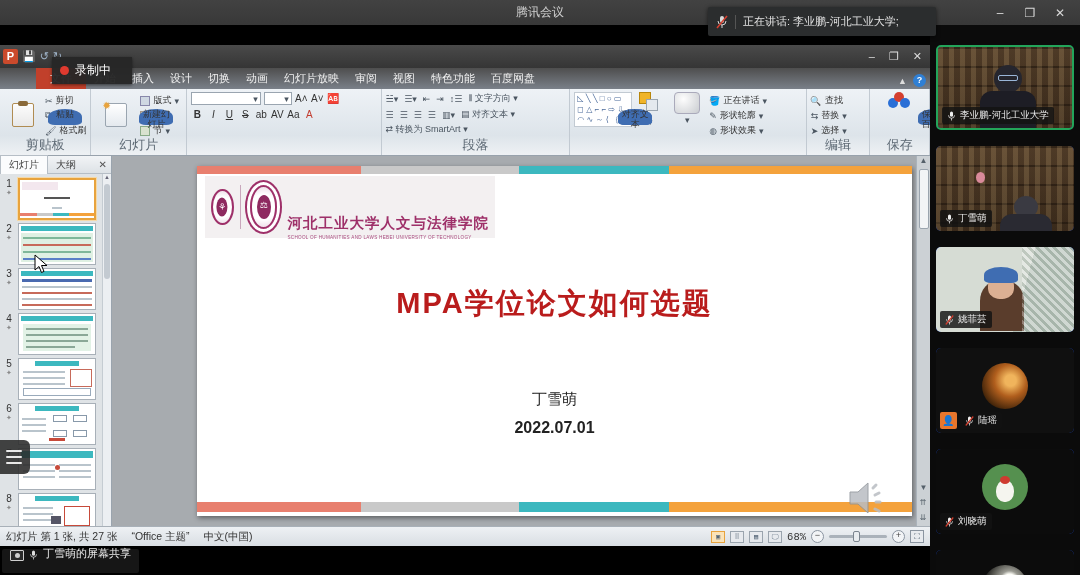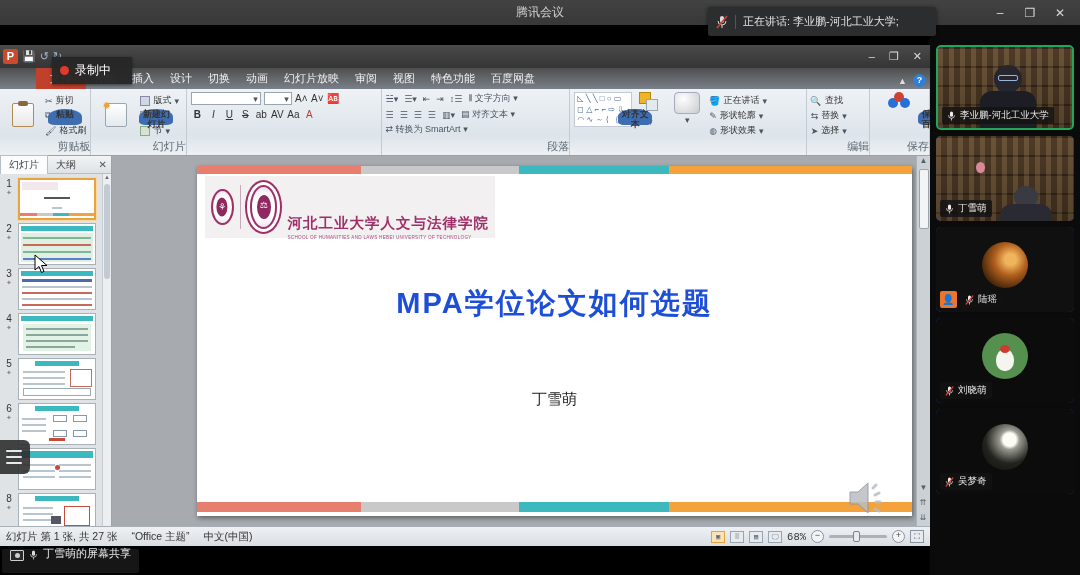--- a/index.html
+++ b/index.html
@@ -44,21 +44,21 @@
 
   #rec-badge { position:absolute; left:52px; top:12px; width:80px; height:27px; background:rgba(38,38,38,.96);
     color:#fff; display:flex; align-items:center; gap:6px; padding:0 8px; z-index:30; font-size:12px;
     box-shadow:0 1px 3px rgba(0,0,0,.5); }
   #rec-badge .dot { width:9px; height:9px; border-radius:50%; background:#e03a2f; }
 
   
   #ribbon { position:absolute; left:0; top:44px; width:100%; height:67px;
     background:linear-gradient(#eef2f6,#dde4ea 70%,#eef1f4); border-bottom:1px solid #98a2ac; display:flex; }
   .grp { position:relative; height:100%; border-right:1px solid #c2cad2; padding:3px 4px 13px 4px; }
-  .grp-label { position:absolute; left:0; bottom:1px; width:100%; text-align:right; font-size:11px; color:#5d6974; }
+  .grp-label { position:absolute; left:0; bottom:1px; width:100%; text-align:center; font-size:13px; color:#5d6974; }
   .bigbtn { display:flex; flex-direction:column; align-items:center; width:38px; font-size:9px; color:#333; gap:1px; }
   .bigbtn .cap { text-align:center; line-height:1.15; }
   .ic24 { width:22px; height:24px; }
   .clip-ic { background:linear-gradient(#fdfdfd,#e8e8e8); border:1px solid #b08c52; border-radius:2px;
     position:relative; }
   .clip-ic:before { content:""; position:absolute; left:5px; top:-3px; width:10px; height:5px; background:#8a6a3a; border-radius:2px;}
   .smalls { display:flex; flex-direction:column; justify-content:flex-start; gap:2px; font-size:9px; color:#333; padding-top:2px;}
   .sbtn { display:flex; align-items:center; gap:3px; white-space:nowrap; }
   .mini-ic { width:10px; height:10px; display:inline-block; }
   .row { display:flex; align-items:center; gap:3px; }
@@ -114,21 +114,21 @@
   .seal { border-radius:50%; border:2px solid #9e3069; background:radial-gradient(circle,#fff 55%,#e9d5e2 100%); position:relative;}
   .seal.s1 { width:36px; height:36px; }
   .seal.s2 { width:44px; height:44px; box-shadow:0 0 0 3px #fff,0 0 0 5px #9e3069; margin:0 4px; }
   .seal .core { position:absolute; left:50%; top:50%; transform:translate(-50%,-50%); width:60%; height:60%;
     border-radius:50%; background:#8e2a60; color:#fff; font-size:9px; text-align:center; line-height:2.4; }
   .logo-div { width:1px; height:44px; background:#c9a7bc; }
   .logo-txt { display:flex; flex-direction:column; gap:2px; }
   .logo-cn { color:#9e3069; font-size:14.5px; font-weight:bold; letter-spacing:1px; white-space:nowrap;margin-top:40px; }
   .logo-en { color:#a84b7e; font-size:4.6px; letter-spacing:.3px; white-space:nowrap; }
   #slide-title { position:absolute; left:0; width:100%; top:118px; text-align:center; font-size:29px;
-    font-weight:bold; color:#1d4ed8; letter-spacing:2px; }
+    font-weight:bold; color:#b91c1c; letter-spacing:2px; }
   #slide-author { position:absolute; left:0; width:100%; top:224px; text-align:center; font-size:15px; color:#222; }
   #slide-date { position:absolute; left:0; width:100%; top:253px; text-align:center; font-size:16px; font-weight:bold; color:#222; }
   #spk { position:absolute; right:24px; bottom:-4px; opacity:.85; }
 
   
   #vscroll { position:absolute; right:0; top:0; bottom:0; width:14px; background:#ccd1d5; border-left:1px solid #aab2ba;
     display:flex; flex-direction:column; align-items:center; font-size:8px; color:#55606a; }
   #vscroll .vthumb { width:10px; height:60px; background:#f2f4f6; border:1px solid #9aa4ae; border-radius:2px; margin-top:4px;}
   #vscroll .bot { margin-top:auto; display:flex; flex-direction:column; gap:6px; padding-bottom:4px; }
 
@@ -149,34 +149,34 @@
   
   #float-handle { position:absolute; left:0; top:440px; width:30px; height:34px; background:rgba(42,42,42,.88);
     border-radius:0 6px 6px 0; z-index:45; display:flex; flex-direction:column; justify-content:center; gap:4px; padding-left:6px;}
   #float-handle i { display:block; width:16px; height:2px; background:#e8e8e8; border-radius:1px; }
   #float-handle i:before { content:""; }
   #cursor { position:absolute; left:34px; top:254px; z-index:60; }
 
   
   #sidebar { position:absolute; left:930px; top:25px; width:150px; height:550px; background:#0b0b0b; padding:20px 6px 0 6px; }
   .tile { position:relative; width:138px; height:85px; border-radius:5px; overflow:hidden; background:#1d4ed8;
-    margin-bottom:6px; }
+    margin-bottom:16px; }
   .tile.speaking { border:2px solid #23a55a; }
   .scene { position:absolute; inset:0; }
   .bookshelf { background-image:
       repeating-linear-gradient(90deg, rgba(190,150,100,.28) 0 5px, rgba(90,60,35,.28) 5px 11px),
       repeating-linear-gradient(180deg, rgba(0,0,0,.5) 0 2px, rgba(0,0,0,0) 2px 19px),
       linear-gradient(180deg,#4a3a28,#2c2217); }
   .head { position:absolute; border-radius:50%; background:#26262e; }
   .shoulders { position:absolute; border-radius:12px 12px 0 0; background:#1d1d25; }
   .room3 { background:linear-gradient(105deg,#d6dcd4 0 62%,#b7c3ba 62%);}
   .room3:after { content:""; position:absolute; right:0; top:0; width:38%; height:100%;
     background:repeating-linear-gradient(45deg, rgba(255,255,255,.35) 0 3px, rgba(120,140,125,.25) 3px 6px); }
   .cap-head { position:absolute; left:52px; top:28px; width:26px; height:24px; border-radius:45%; background:#dcb093; }
-  .cap { position:absolute; left:48px; top:20px; width:34px; height:16px; border-radius:50% 50% 20% 20%; background:#3f6db2;font-weight:bold; }
+  .cap { position:absolute; left:48px; top:20px; width:34px; height:16px; border-radius:50% 50% 20% 20%; background:#3f6db2; }
   .hair { position:absolute; left:44px; top:34px; width:44px; height:50px; border-radius:40% 40% 0 0; background:#5a3d2c; }
   .av { position:absolute; left:50%; top:38px; transform:translate(-50%,-50%); width:46px; height:46px; border-radius:50%; }
   .av-lu { background:radial-gradient(circle at 62% 38%, #f0b45c 0 14%, #b05e1d 40%, #3a2008 78%, #1a0d03 100%); }
   .av-wu { background:radial-gradient(circle at 60% 34%, #fcfcf6 0 16%, #9a9a92 24%, #23231f 58%, #0c0c0a 100%); }
   .av-liu { background:#55904f; }
   .av-liu:after { content:""; position:absolute; left:14px; top:16px; width:18px; height:22px; border-radius:50% 50% 45% 45%; background:#f5f5ef; }
   .av-liu:before { content:""; position:absolute; left:18px; top:12px; width:10px; height:8px; border-radius:50%; background:#cf3b30; z-index:1;}
   .chiprow { position:absolute; left:4px; bottom:4px; display:flex; align-items:center; gap:3px; z-index:3;}
   .pbadge { width:17px; height:17px; background:#e8762c; border-radius:2px; color:#fff; font-size:10px; text-align:center; line-height:17px;}
   .chip { display:flex; align-items:center; gap:4px; background:rgba(18,18,18,.82); border-radius:2px;
@@ -588,20 +588,21 @@
               <div class="core">⚖</div>
             </div>
           <div class="logo-txt">
             <div class="logo-cn">河北工业大学人文与法律学院</div>
             <div class="logo-en">SCHOOL OF HUMANITIES AND LAWS HEBEI UNIVERSITY OF TECHNOLOGY</div>
           </div>
         </div>
 
         <div id="slide-title">MPA学位论文如何选题</div>
         <div id="slide-author">丁雪萌</div>
+        <div id="slide-date">2022.07.01</div>
 
         <div class="slide-bar bottom">
           <span class="seg1"></span>
             <span class="seg2"></span>
             <span class="seg3"></span>
             <span class="seg4"></span>
         </div>
 
         <svg id="spk" width="44" height="44" viewBox="0 0 44 44">
           <polygon points="6,16 14,16 24,7 24,37 14,28 6,28" fill="#b9bdc2" stroke="#8d9298" stroke-width="1"></polygon>
@@ -687,20 +688,38 @@
         <svg width="9" height="12" viewBox="0 0 12 14">
             <rect x="4" y="1" width="4" height="7" rx="2" fill="#eee"></rect>
             <path d="M2 6 a4 4 0 0 0 8 0" fill="none" stroke="#eee" stroke-width="1"></path>
             <line x1="6" y1="10" x2="6" y2="13" stroke="#eee" stroke-width="1"></line>
           </svg>
         <span>丁雪萌</span>
       </div>
     </div>
   </div>
 
+  <div class="tile">
+    <div class="scene room3">
+      <div class="hair"></div>
+        <div class="cap-head"></div>
+        <div class="cap"></div>
+    </div>
+    <div class="chiprow">
+      <div class="chip">
+        <svg width="9" height="12" viewBox="0 0 12 14">
+            <rect x="4" y="1" width="4" height="7" rx="2" fill="#eee"></rect>
+            <path d="M2 6 a4 4 0 0 0 8 0" fill="none" stroke="#eee" stroke-width="1"></path>
+            <line x1="6" y1="10" x2="6" y2="13" stroke="#eee" stroke-width="1"></line>
+            <line x1="1" y1="13" x2="11" y2="1" stroke="#d43f2f" stroke-width="1.6"></line>
+          </svg>
+        <span>姚菲芸</span>
+      </div>
+    </div>
+  </div>
 
   <div class="tile">
     <div class="scene" style="background:#101010">
       <div class="av av-lu"></div>
     </div>
     <div class="chiprow">
       <div class="pbadge">👤</div>
       <div class="chip">
         <svg width="9" height="12" viewBox="0 0 12 14">
             <rect x="4" y="1" width="4" height="7" rx="2" fill="#eee"></rect>

